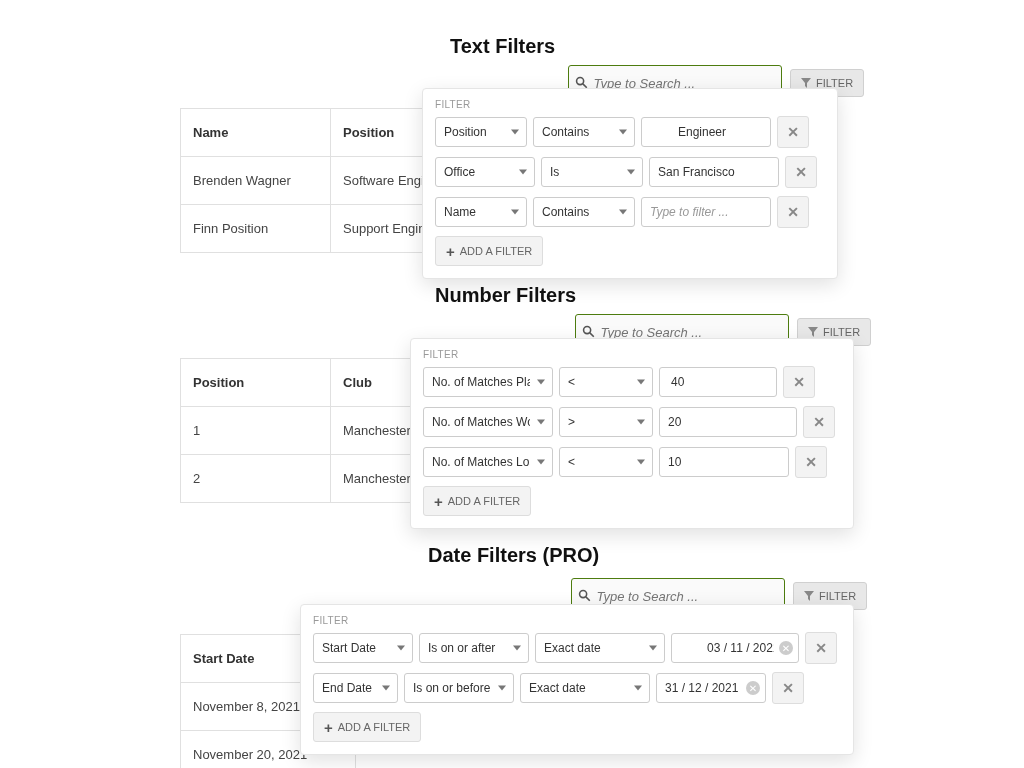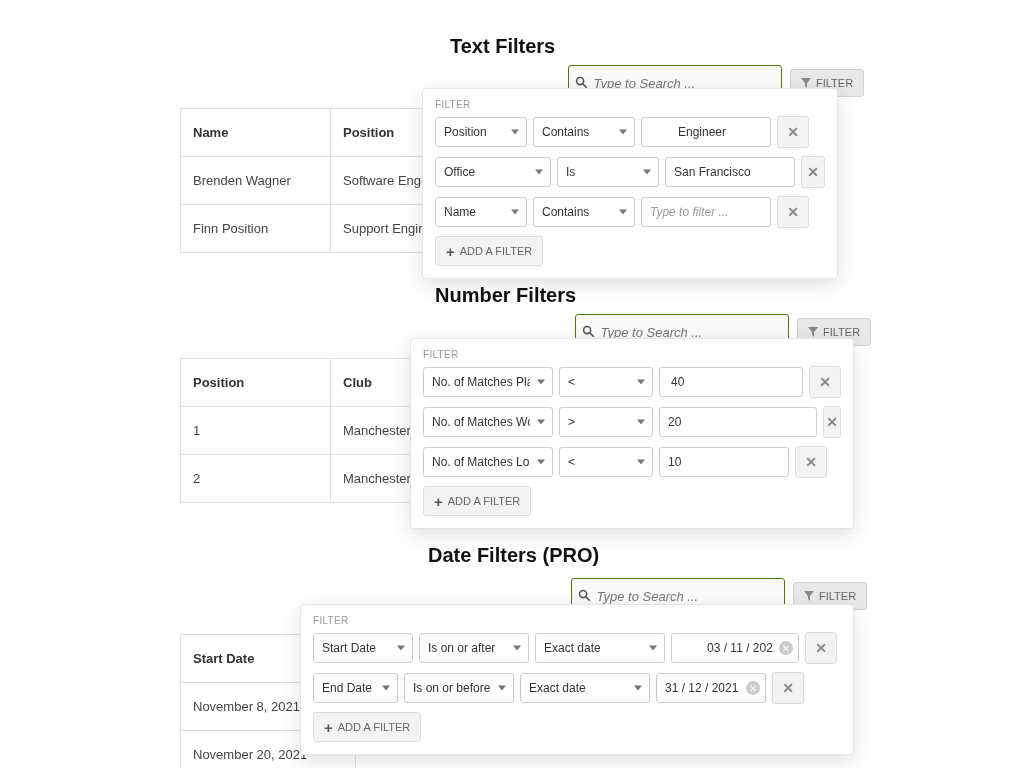--- a/index.html
+++ b/index.html
@@ -89,21 +89,21 @@
 
   <div class="filter-row">
     <span class="sel-wrap"><select class="sel" style="width:92px"><option>Position</option></select></span>
     <span class="sel-wrap"><select class="sel" style="width:102px"><option>Contains</option></select></span>
     <input class="txt" style="width: 130px; padding-left: 36px;" value="Engineer">
     <div class="row-del">
           <span>✕</span>
         </div>
   </div>
   <div class="filter-row">
-    <span class="sel-wrap"><select class="sel" style="width:116px"><option>Office</option></select></span>
+    <span class="sel-wrap"><select class="sel" style="width:100px"><option>Office</option></select></span>
     <span class="sel-wrap"><select class="sel" style="width:102px"><option>Is</option></select></span>
     <input class="txt" style="width: 130px;" value="San Francisco">
     <div class="row-del">
           <span>✕</span>
         </div>
   </div>
   <div class="filter-row">
     <span class="sel-wrap"><select class="sel" style="width:92px"><option>Name</option></select></span>
     <span class="sel-wrap"><select class="sel" style="width:102px"><option>Contains</option></select></span>
     <input class="txt" style="width: 130px;" placeholder="Type to filter ...">
@@ -156,29 +156,29 @@
     </tr>
   </tbody>
 </table>
 
 <div class="filter-panel abs" style="left:410px;top:338px;width:418px;">
   <div class="hdr">FILTER</div>
 
   <div class="filter-row">
     <span class="sel-wrap"><select class="sel" style="width:130px"><option>No. of Matches Played</option></select></span>
     <span class="sel-wrap"><select class="sel" style="width:94px"><option>&lt;</option></select></span>
-    <input class="txt" style="width: 144px; padding-left: 11px;" value="40">
+    <input class="txt" style="width: 118px; padding-left: 11px;" value="40">
     <div class="row-del">
           <span>✕</span>
         </div>
   </div>
   <div class="filter-row">
     <span class="sel-wrap"><select class="sel" style="width:130px"><option>No. of Matches Won</option></select></span>
     <span class="sel-wrap"><select class="sel" style="width:94px"><option>&gt;</option></select></span>
-    <input class="txt" style="width: 158px;" value="20">
+    <input class="txt" style="width: 138px;" value="20">
     <div class="row-del">
           <span>✕</span>
         </div>
   </div>
   <div class="filter-row">
     <span class="sel-wrap"><select class="sel" style="width:130px"><option>No. of Matches Lost</option></select></span>
     <span class="sel-wrap"><select class="sel" style="width:94px"><option>&lt;</option></select></span>
     <input class="txt" style="width: 130px;" value="10">
     <div class="row-del">
           <span>✕</span>

